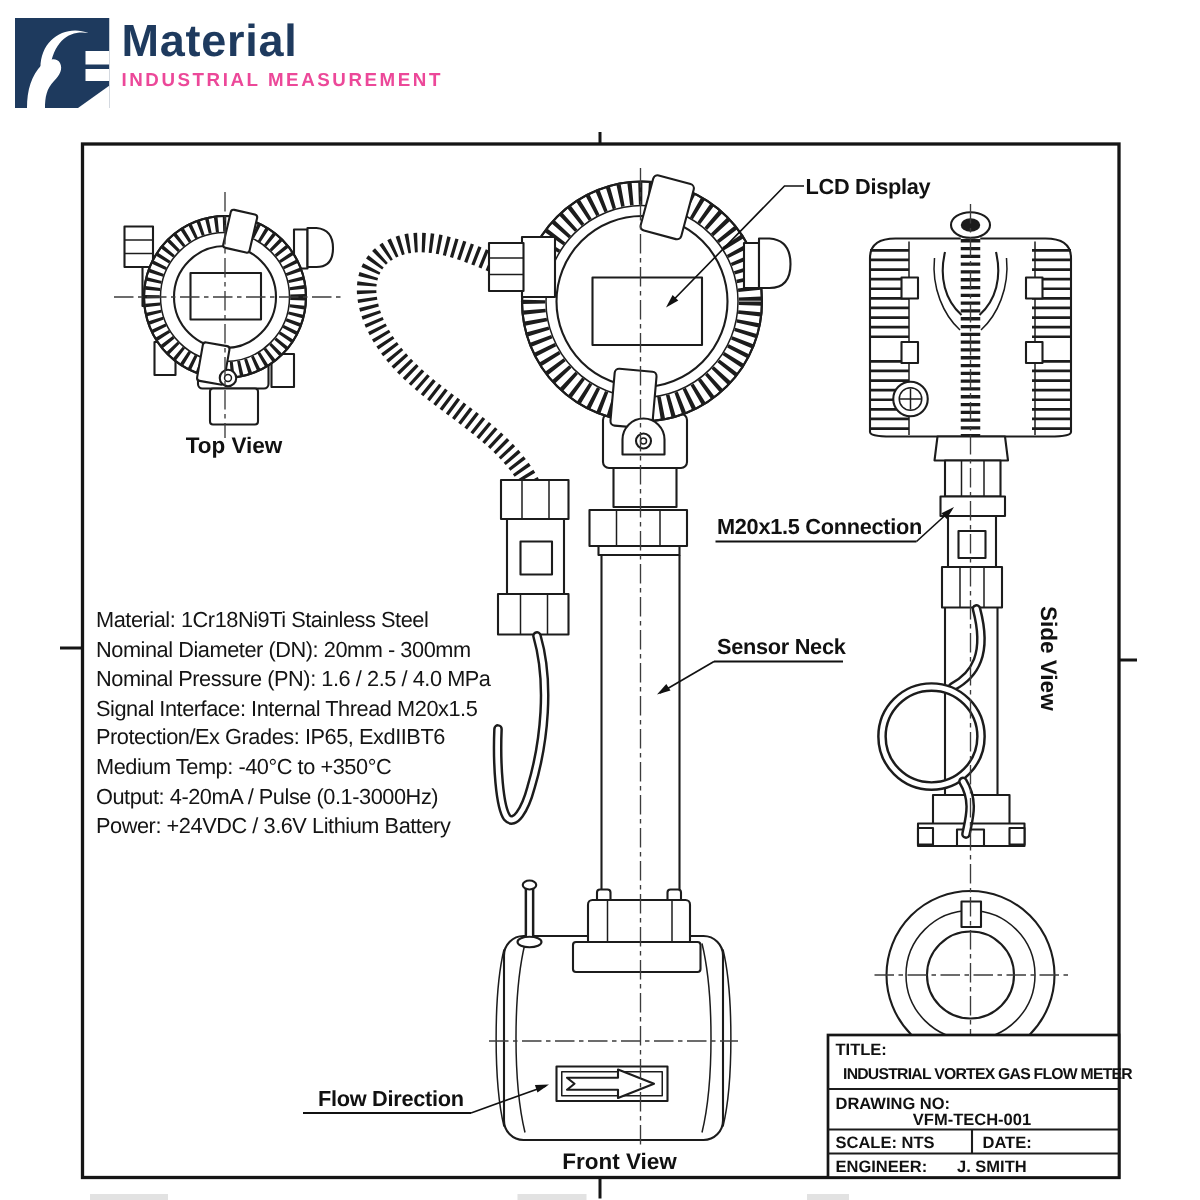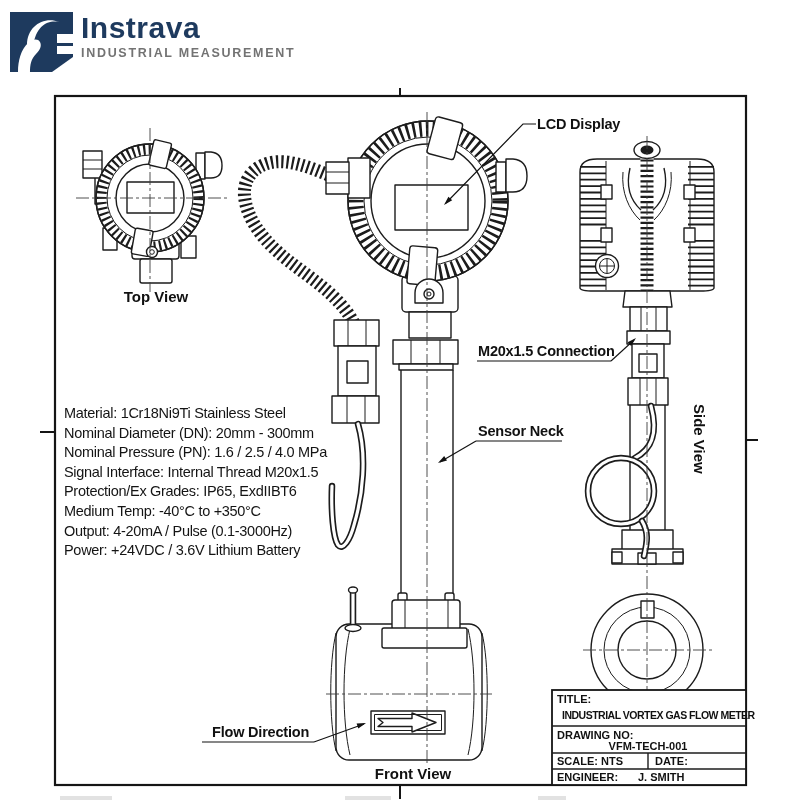--- a/index.html
+++ b/index.html
@@ -2,21 +2,21 @@
 <html><head>
 <meta charset="utf-8">
 <style>
   html,body{margin:0;padding:0;background:#fff;}
   .stage{position:relative;width:800px;height:800px;background:#fff;overflow:hidden;
          font-family:"Liberation Sans",sans-serif;}
   
   .logo{position:absolute;left:10px;top:12px;display:flex;gap:8px;align-items:flex-start;}
   .logo-text{padding-top:1px;}
   .brand-name{font:700 30px "Liberation Sans",sans-serif;color:#1e3a5e;letter-spacing:.5px;line-height:1;}
-  .brand-tagline{font:600 12.5px "Liberation Sans",sans-serif;color:#737373;letter-spacing:1.7px;margin-top:3px;white-space:nowrap;text-align:center;}
+  .brand-tagline{font:600 12.5px "Liberation Sans",sans-serif;color:#ec4899;letter-spacing:1.7px;margin-top:3px;white-space:nowrap;text-align:center;}
   
   svg.sheet{position:absolute;left:0;top:0;}
   .ln{fill:none;stroke:#1c1c1c;stroke-width:1.4;stroke-linejoin:round;}
   .lnw{fill:#fff;stroke:#1c1c1c;stroke-width:1.4;stroke-linejoin:round;}
   .thin{stroke-width:1;}
   .frame{fill:none;stroke:#151515;stroke-width:2.2;}
   .tick{stroke:#151515;stroke-width:2;}
   .cl{fill:none;stroke:#3c3c3c;stroke-width:.9;stroke-dasharray:13 3 3 3;}
   .knurl{fill:none;stroke:#1c1c1c;stroke-linecap:butt;}
   .rib-base{fill:none;stroke:#fff;stroke-width:13;stroke-linecap:butt;}
@@ -42,21 +42,21 @@
   <div class="logo">
     <svg width="63" height="60" viewBox="0 0 63 60">
       <rect x="0" y="0" width="63" height="60" fill="#1e3a5e"></rect>
       <path fill="#fff" d="M8,60 C8,48 11,38 18,31 C22,27 28,26 30,30 C32,34 30,38 26,42 C21,47 20,53 20,60 Z"></path>
       <path fill="#fff" d="M17,33 C17,14 34,4 49,10 C38,8 26,13 23,35 C21,32 19,32 17,33 Z"></path>
       <rect x="47" y="22" width="16" height="9" fill="#fff"></rect>
       <rect x="47" y="34" width="16" height="8" fill="#fff"></rect>
       <path fill="#fff" d="M42,60 L63,45 L63,60 Z"></path>
     </svg>
     <div class="logo-text">
-      <div class="brand-name">Instrava</div>
+      <div class="brand-name">Material</div>
       <div class="brand-tagline">INDUSTRIAL MEASUREMENT</div>
     </div>
   </div>
 
   <svg class="sheet" width="800" height="800" viewBox="0 0 800 800">
 
     <rect class="frame" x="55" y="96" width="691" height="689"></rect>
     <g>
       <line class="tick" x1="400" y1="88" x2="400" y2="96"></line>
       <line class="tick" x1="400" y1="785" x2="400" y2="799"></line>

